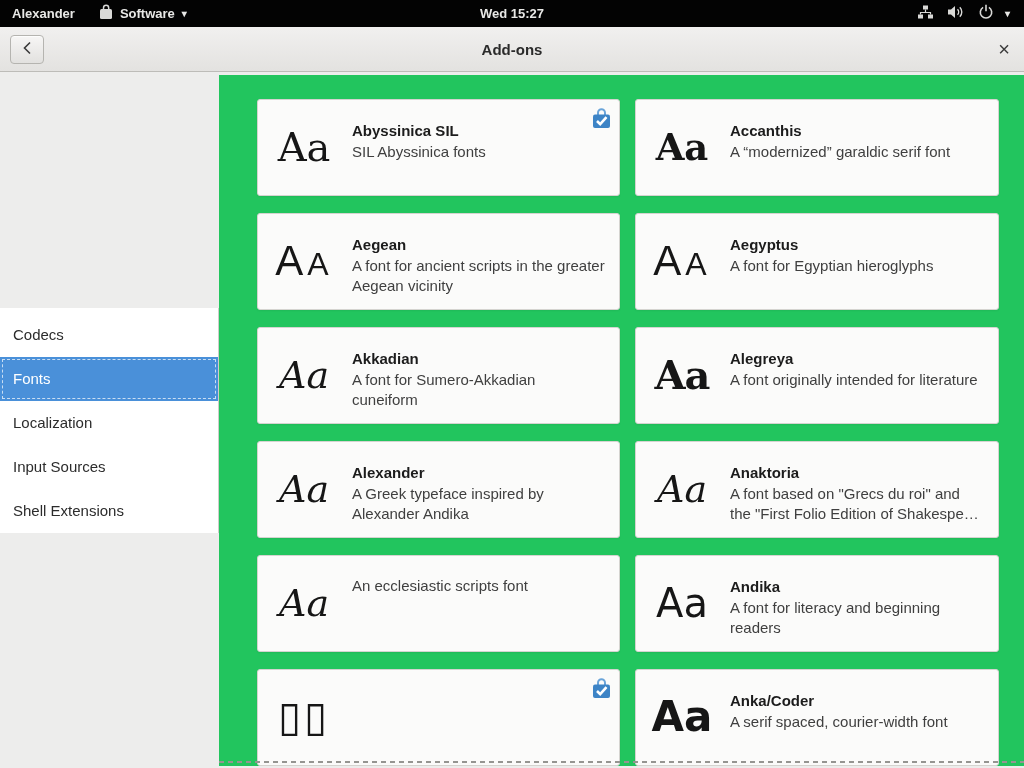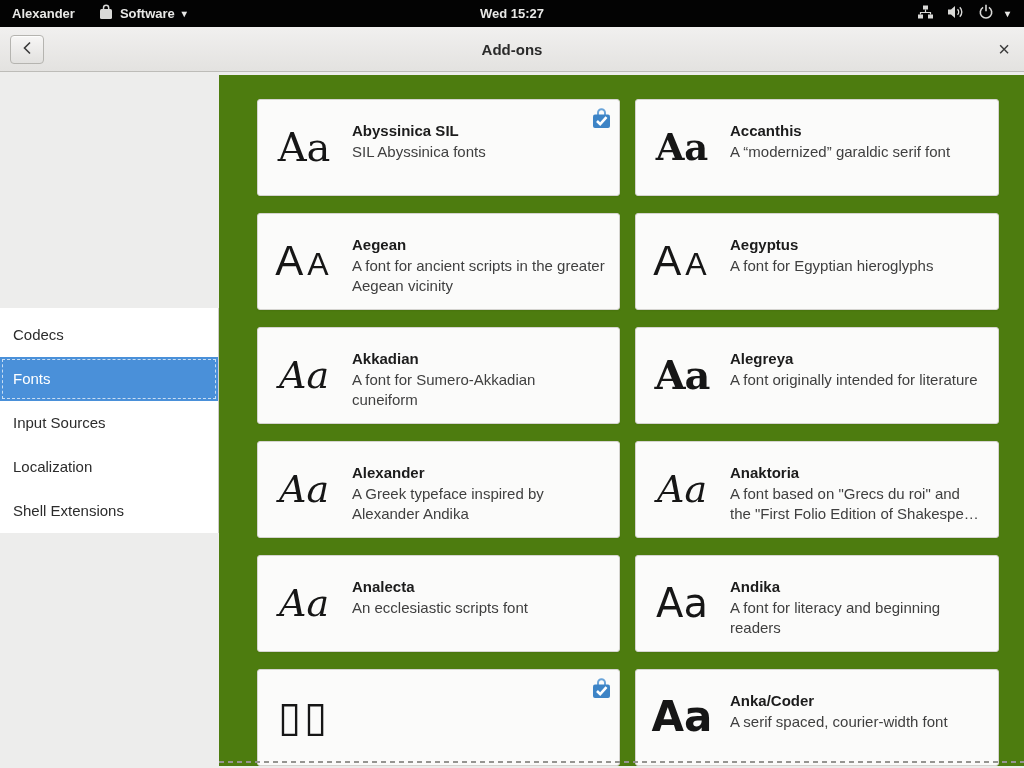--- a/index.html
+++ b/index.html
@@ -28,21 +28,21 @@
   .title { font-weight:bold; font-size:15px; color:#2b2b2b; }
   .close-btn { position:absolute; right:14px; top:50%; transform:translateY(-50%);
                font-size:20px; color:#3a3a3a; line-height:1; cursor:default; }
 
   
   .main { display:flex; height:696px;align-items:center; }
   .sidebar { width:219px; background:#ffffff; border-right:1px solid #cecdc9; padding-top:5px; }
   .sb-item { height:44px; display:flex; align-items:center; padding:0 13px; font-size:15px; color:#2c2c2c; }
   .sb-item.selected { background:#4a90d9; color:#ffffff; outline:1px dashed rgba(255,255,255,.7); outline-offset:-3px; }
 
-  .content { flex:1; position:relative; background:#4d7c0f; padding:24px 0 0 38px; overflow:hidden; }
+  .content { flex:1; position:relative; background:#22c55e; padding:24px 0 0 38px; overflow:hidden; }
   .grid { display:grid; grid-template-columns:363px 364px; column-gap:15px; row-gap:17px; }
   .card { height:97px; background:#fbfbfa; border:1px solid #d5d4d0; border-radius:3px;
           box-shadow:0 1px 2px rgba(0,0,0,.06); position:relative; display:flex; }
   .preview { flex:0 0 92px; display:flex; align-items:center; justify-content:center; color:#161616; overflow:hidden; }
   .preview-text { display:inline-block; line-height:1; white-space:nowrap; }
   .ps-serif        { font-family:"DejaVu Serif", serif; font-size:40px; }
   .ps-serif-heavy  { font-family:"DejaVu Serif", serif; font-weight:bold; font-size:37px; }
   .ps-serif-italic { font-family:"DejaVu Serif", serif; font-style:italic; font-size:38px; }
   .ps-slab-bold    { font-family:"DejaVu Serif", serif; font-weight:bold; font-size:40px; letter-spacing:-1px; }
   .ps-sans-light   { font-family:"Liberation Sans", sans-serif; font-weight:300; font-size:32px; letter-spacing:4px; }
@@ -114,24 +114,24 @@
 
   <div class="main">
     <div class="sidebar" id="sidebar">
         <div class="sb-item">
           <span class="sb-label">Codecs</span>
         </div>
         <div class="sb-item selected">
           <span class="sb-label">Fonts</span>
         </div>
         <div class="sb-item">
+          <span class="sb-label">Localization</span>
+        </div>
+        <div class="sb-item">
           <span class="sb-label">Input Sources</span>
-        </div>
-        <div class="sb-item">
-          <span class="sb-label">Localization</span>
         </div>
         <div class="sb-item">
           <span class="sb-label">Shell Extensions</span>
         </div>
       </div>
     <div class="content">
       <div class="grid" id="grid">
           <div class="card">
     <div class="preview">
               <span class="preview-text ps-serif">Aa</span>
@@ -216,21 +216,20 @@
       <div class="card-title">Anaktoria</div>
       <div class="card-desc">A font based on "Grecs du roi" and the "First Folio Edition of Shakespe…</div>
     </div>
 
   </div>
           <div class="card">
     <div class="preview">
               <span class="preview-text ps-serif-italic">Aa</span>
             </div>
     <div class="card-text">
-      <div class="card-title">Analecta</div>
       <div class="card-desc">An ecclesiastic scripts font</div>
     </div>
 
   </div>
           <div class="card">
     <div class="preview">
               <span class="preview-text ps-sans-round">Aa</span>
             </div>
     <div class="card-text">
       <div class="card-title">Andika</div>

